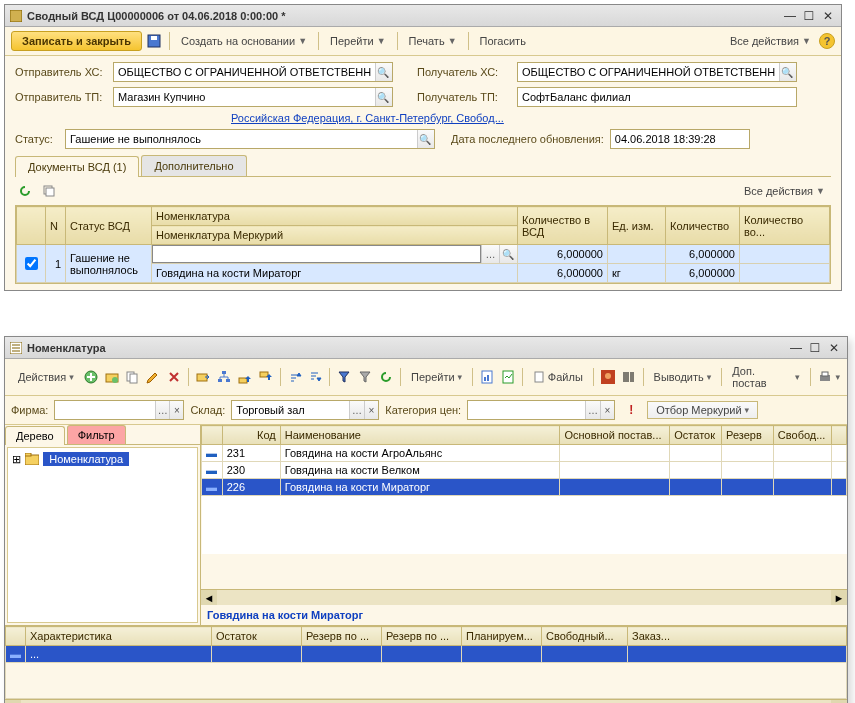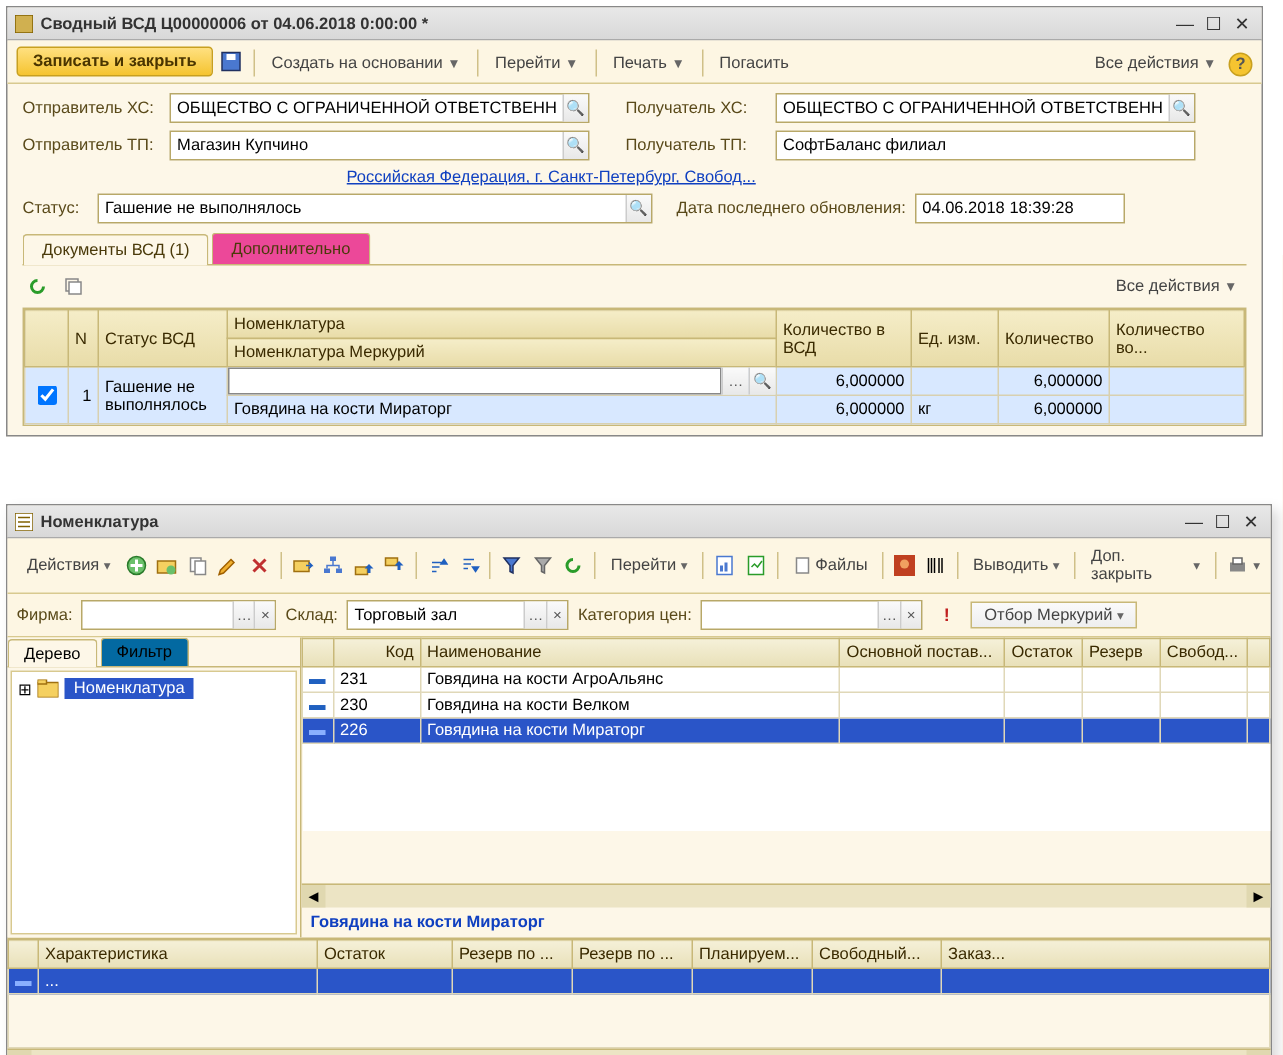--- a/index.html
+++ b/index.html
@@ -2,55 +2,55 @@
 <html><head>
 <meta charset="utf-8">
 <style>
   * { box-sizing: border-box; font-family: Arial, sans-serif; font-size: 11px; }
   body { margin: 0; background: #fff; padding: 4px; }
   .window { border: 1px solid #888; background: #fdf7e8; position: relative; }
   .titlebar { background: linear-gradient(#e8e8e8,#d8d8d8); height: 22px; display: flex; align-items: center; padding: 0 4px; border-bottom: 1px solid #aaa; }
   .titlebar .icon { width: 14px; height: 14px; margin-right: 4px; display: inline-flex; align-items: center; justify-content: center; }
   .titlebar-title { font-weight: bold; flex: 1; color: #333; }
   .winbtn { width: 18px; height: 16px; display: inline-flex; align-items: center; justify-content: center; margin-left: 1px; font-size: 12px; color: #333; cursor: pointer; }
-  .toolbar { display: flex; align-items: flex-end; padding: 4px 6px; gap: 2px; border-bottom: 1px solid #d8c98f; background: #fdf6e3; }
+  .toolbar { display: flex; align-items: center; padding: 4px 6px; gap: 2px; border-bottom: 1px solid #d8c98f; background: #fdf6e3; }
   .btn-main { background: linear-gradient(#ffe080,#f5c430); border: 1px solid #c8a020; border-radius: 3px; padding: 3px 10px; font-weight: bold; color: #4a3500; cursor: pointer; }
   .btn-plain { padding: 3px 6px; color: #444; cursor: pointer; display: inline-flex; align-items: center; gap: 3px; }
   .sep { width: 1px; height: 18px; background: #d0c088; margin: 0 3px; }
   .dd { font-size: 9px; color: #666; }
   .spacer { flex: 1; }
   .help { width: 16px; height: 16px; border-radius: 8px; background: #f5c430; border: 1px solid #c8a020; display: inline-flex; align-items: center; justify-content: center; font-weight: bold; color: #555; cursor: pointer; }
   .form { padding: 6px 10px; }
   .row { display: flex; align-items: center; gap: 6px; margin-bottom: 5px; }
   .lbl { color: #5a4a1a; white-space: nowrap; }
   .field { display: flex; align-items: center; border: 1px solid #b8a868; background: #fff; height: 20px; }
   .field input { border: none; outline: none; padding: 0 4px; height: 18px; width: 100%; font-size: 11px; background: transparent; }
   .fbtn { width: 18px; height: 18px; border-left: 1px solid #ccc; display: inline-flex; align-items: center; justify-content: center; font-size: 10px; color: #555; cursor: pointer; background: linear-gradient(#fafafa,#e8e8e8); }
   .link { color: #1040c0; text-decoration: underline; cursor: pointer; }
   .section-title { color: #6a5a2a; margin: 4px 0 2px; border-bottom: 1px solid #d8c98f; font-size: 11px; }
   .tabs { display: flex; border-bottom: 1px solid #c8b878; margin-top: 6px; }
-  .tab { padding: 4px 12px; border: 1px solid #c8b878; border-bottom: none; background: #ec4899; margin-right: 2px; border-radius: 3px 3px 0 0; cursor: pointer; color: #4a3a0a; }
+  .tab { padding: 4px 12px; border: 1px solid #c8b878; border-bottom: none; background: #e5e5e5; margin-right: 2px; border-radius: 3px 3px 0 0; cursor: pointer; color: #4a3a0a; }
   .tab.active { background: #fdf7e8; position: relative; top: 1px; }
   .gridbar { display: flex; align-items: center; padding: 4px 0; gap: 4px; }
   .grid { border: 1px solid #c8b878; background: #fff; }
   .grid table { border-collapse: collapse; width: 100%; }
   .grid th { background: linear-gradient(#f5edc8,#e8dca8); border: 1px solid #c8b878; padding: 3px 4px; text-align: left; font-weight: normal; color: #3a2a00; font-size: 11px; }
   .grid td { border: 1px solid #d8d0b0; padding: 3px 4px; font-size: 11px; background: #fff; }
   .grid tr.sel td { background: #d8e8ff; }
   .grid td.num { text-align: right; }
   .chk { width: 16px; text-align: center; }
   
   .win2 { position: absolute; top: 336px; left: 4px; width: 844px; border: 1px solid #888; background: #fdf7e8; box-shadow: 4px 4px 8px rgba(0,0,0,.15); }
   .toolbar2 { display: flex; align-items: center; padding: 3px 7px; gap: 1px; border-bottom: 1px solid #d8c98f; background: #fdf6e3; flex-wrap: nowrap; overflow: hidden; }
   .tbtn { width: 20px; height: 20px; display: inline-flex; align-items: center; justify-content: center; cursor: pointer; border-radius: 2px; font-size: 12px; }
   .filterbar { display: flex; align-items: center; padding: 4px 6px; gap: 6px; border-bottom: 1px solid #d8c98f; background: #fdf6e3; }
   .split { display: flex; height: 200px; }
   .treepane { width: 196px; border-right: 1px solid #c8b878; background: #fdf7e8; display: flex; flex-direction: column; }
   .treetabs { display: flex; border-bottom: 1px solid #c8b878; }
-  .treetab { padding: 3px 10px; border: 1px solid #c8b878; border-bottom: none; background: #0369a1; margin-right: 2px; border-radius: 3px 3px 0 0; font-size: 11px; cursor: pointer; }
+  .treetab { padding: 3px 10px; border: 1px solid #c8b878; border-bottom: none; background: #fca5a5; margin-right: 2px; border-radius: 3px 3px 0 0; font-size: 11px; cursor: pointer; }
   .treetab.active { background: #fdf7e8; position: relative; top: 1px; }
   .tree { flex: 1; padding: 4px; background: #fff; margin: 2px; border: 1px solid #d8c98f; overflow: auto; }
   .treeitem { display: flex; align-items: center; gap: 4px; }
   .treeitem .selbox { background: #2a55c8; color: #fff; padding: 1px 6px; }
   .listpane { flex: 1; display: flex; flex-direction: column; overflow: hidden; }
   .grid2 { flex: 1; overflow: auto; }
   .grid2 table { border-collapse: collapse; width: 100%; }
   .grid2 th { background: linear-gradient(#f5f0d8,#e8e0b8); border: 1px solid #c8b878; padding: 3px 4px; text-align: left; font-weight: normal; color: #3a2a00; font-size: 11px; white-space: nowrap; }
   .grid2 td { border: 1px solid #e0d8b8; padding: 2px 4px; font-size: 11px; background: #fff; white-space: nowrap; }
   .grid2 tr.rsel td { background: #2a55c8; color: #fff; }
@@ -369,21 +369,21 @@
           <path d="M2 2v10M4 2v10M6 2v10M9 2v10M11 2v10" stroke="#000"></path>
         </svg>
       </span>
     <span class="sep"></span>
     <span class="btn-plain">
         <span>Выводить</span>
         <span class="dd">▾</span>
       </span>
     <span class="sep"></span>
     <span class="btn-plain">
-        <span>Доп. закрыть</span>
+        <span>Доп. постав</span>
         <span class="dd">▾</span>
       </span>
     <span class="sep"></span>
     <span class="tbtn">
         <svg width="14" height="14">
           <rect x="2" y="5" width="10" height="6" fill="#888"></rect>
           <rect x="4" y="2" width="6" height="4" fill="#fff" stroke="#666"></rect>
         </svg>
       </span>
     <span class="dd">▾</span>

